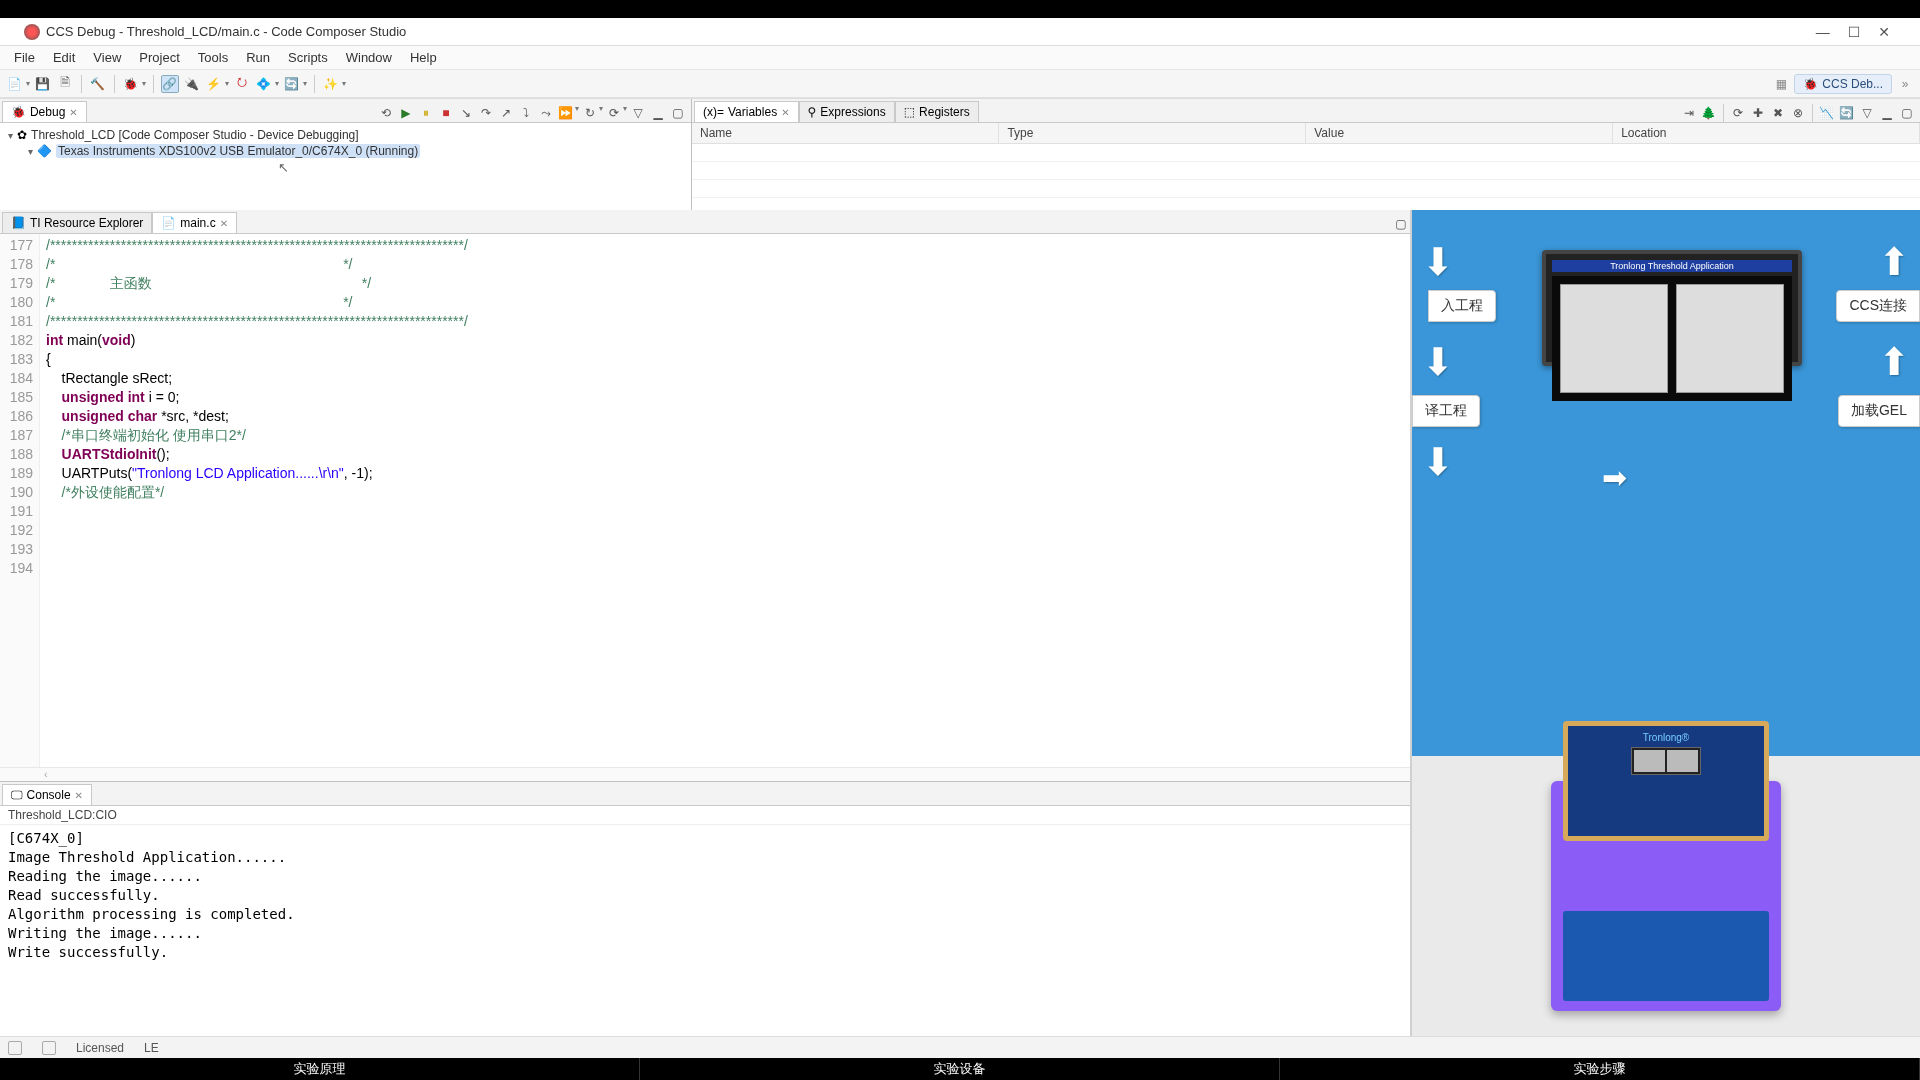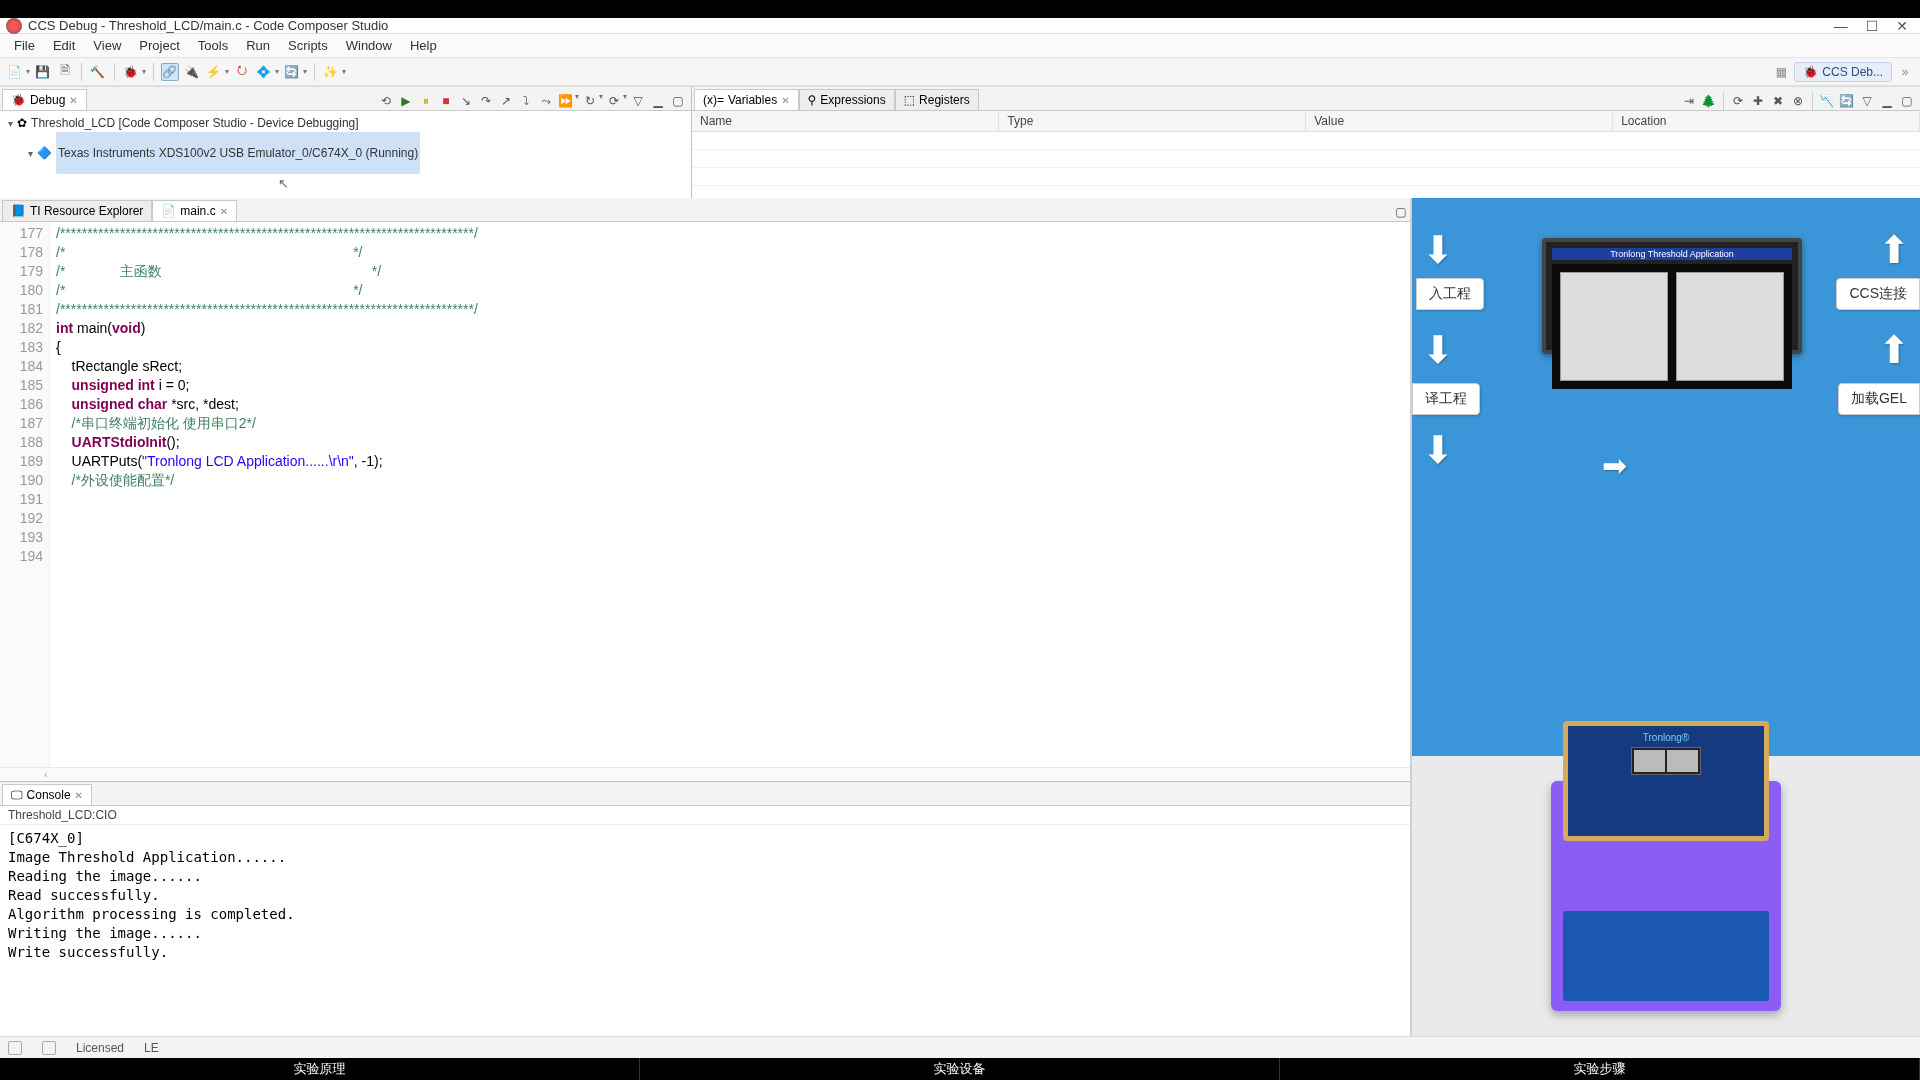--- a/index.html
+++ b/index.html
@@ -1,18 +1,18 @@
 <!DOCTYPE html>
 <html><head>
 <meta charset="utf-8">
 <style>
 * { margin: 0; padding: 0; box-sizing: border-box; font-family: "Segoe UI", Tahoma, sans-serif; }
 body { background: #fff; width: 1920px; height: 1080px; overflow: hidden; display: flex; flex-direction: column; }
 .video-black-bar { height: 18px; background: #000; }
-.titlebar { height: 16px; background: #fff; display: flex; align-items: center; padding: 0 6px; border-bottom: 1px solid #ddd; }
+.titlebar { height: 28px; background: #fff; display: flex; align-items: center; padding: 0 24px; border-bottom: 1px solid #ddd; }
 .titlebar .app-icon { width: 16px; height: 16px; margin-right: 6px; border-radius: 50%; background: radial-gradient(circle, #f55 30%, #555 100%); }
 .titlebar .title { font-size: 13px; color: #333; flex: 1; }
 .win-controls { display: flex; gap: 18px; margin-right: 6px; }
 .win-controls span { font-size: 14px; color: #555; cursor: pointer; }
 .menubar { height: 24px; display: flex; align-items: center; padding: 0 6px; gap: 2px; background: #fafafa; border-bottom: 1px solid #e5e5e5; }
 .menubar .menu-item { padding: 2px 8px; font-size: 13px; color: #333; cursor: pointer; }
 .toolbar { height: 28px; display: flex; align-items: center; padding: 0 6px; gap: 4px; background: #f6f6f6; border-bottom: 1px solid #e0e0e0; }
 .tool-ic { width: 18px; height: 18px; font-size: 12px; color: #555; display: flex; align-items: center; justify-content: center; cursor: pointer; border-radius: 2px; }
 .tool-dd { font-size: 8px; color: #777; margin-left: -2px; }
 .tool-sep { width: 1px; height: 18px; background: #ccc; margin: 0 3px; }
@@ -24,31 +24,31 @@
 .pane-tabs { height: 24px; display: flex; align-items: flex-end; background: #f3f3f3; border-bottom: 1px solid #c9c9c9; padding-left: 2px; }
 .pane-tab { padding: 3px 8px; font-size: 12px; background: #fff; border: 1px solid #c9c9c9; border-bottom: none; display: flex; align-items: center; gap: 4px; cursor: pointer; }
 .pane-tab.inactive { background: #ededed; }
 .pane-tab .x { font-size: 10px; color: #888; }
 .pane-toolbar { margin-left: auto; display: flex; gap: 2px; padding-right: 4px; }
 .pane-body { flex: 1; background: #fff; padding: 4px 8px; font-size: 12px; overflow: hidden; }
 .tree-row { display: flex; align-items: center; gap: 4px; padding: 1px 0; }
 .tree-indent { width: 16px; }
 .expander { font-size: 10px; color: #666; cursor: pointer; }
 .tree-label { color: #333; }
-.tree-label.selected { background: #cfe1f7; border-radius: 2px; padding: 14px 2px; }
+.tree-label.selected { background: #cfe1f7; border-radius: 2px; padding: 0 2px; }
 .vars-pane { flex: 1; display: flex; flex-direction: column; }
 .vars-table { flex: 1; background: #fff; overflow:hidden; }
 .vars-table table { width: 100%; border-collapse: collapse; font-size: 12px; }
 .vars-table th { text-align: left; font-weight: normal; color: #444; background: #f5f5f5; border-right: 1px solid #e0e0e0; border-bottom: 1px solid #e0e0e0; padding: 3px 8px; }
 .vars-table td { border-bottom: 1px solid #f0f0f0; height: 18px; }
 .row-editor { display: flex; flex: 1; min-height: 0; }
 .editor-col { flex: 1; display: flex; flex-direction: column; min-width:0; }
 .editor-tabs { height: 24px; display: flex; align-items: flex-end; background: #f3f3f3; border-bottom: 1px solid #c9c9c9; padding-left: 2px; }
 .editor-body { flex: 1; display: flex; font-family: Consolas, monospace; font-size: 14px; overflow: hidden; background:#fff; }
-.gutter { width: 50px; text-align: right; padding-right: 6px; color: #999; background: #fafafa; border-right: 1px solid #eee; line-height: 19px; padding-top: 2px; }
+.gutter { width: 40px; text-align: right; padding-right: 6px; color: #999; background: #fafafa; border-right: 1px solid #eee; line-height: 19px; padding-top: 2px; }
 .code { padding: 2px 6px; line-height: 19px; white-space: pre; flex:1; overflow:hidden; }
 .c-comment { color: #3f7f5f; }
 .c-key { color: #7f0055; font-weight: bold; }
 .c-str { color: #2a00ff; }
 .scroll-hint { height: 14px; border-top: 1px solid #e8e8e8; background:#fafafa; font-size:11px; color:#aaa; padding-left:44px; }
 .media-col { width: 510px; display: flex; flex-direction: column; background: #3a96d8; border-left:2px solid #d0d0d0; }
 .lcd-strip { flex: 1; position: relative; overflow:hidden; }
 .flow-box { position: absolute; background: #fff; border: 1px solid #ccc; border-radius: 3px; padding: 6px 12px; font-size: 14px; color: #333; box-shadow: 1px 1px 3px rgba(0,0,0,.2); }
 .flow-arrow { position:absolute; color:#fff; font-size:38px; text-shadow:1px 1px 2px rgba(0,0,0,.3); }
 .lcd-screen { position: absolute; left: 130px; top: 40px; width: 260px; height: 116px; background: #222; border: 4px solid #444; border-radius: 4px; padding: 6px; box-shadow: 0 2px 6px rgba(0,0,0,.4); }
@@ -301,21 +301,21 @@
 Algorithm processing is completed.
 Writing the image......
 Write successfully.</div>
     </div>
   </div>
 
   <div class="media-col">
     <div class="lcd-strip">
       <div class="flow-arrow" style="left:10px; top:30px;">⬇</div>
       <div class="flow-arrow" style="right:10px; top:30px;">⬆</div>
-      <div class="flow-box" style="left:4px; top:80px; border-radius:0 4px 4px 0;"><span>入工程</span></div>
+      <div class="flow-box" style="left:16px; top:80px; border-radius:0 4px 4px 0;"><span>入工程</span></div>
       <div class="flow-box" style="right:0; top:80px; border-radius:4px 0 0 4px;"><span>CCS连接</span></div>
       <div class="flow-arrow" style="left:10px; top:130px;">⬇</div>
       <div class="flow-arrow" style="right:10px; top:130px;">⬆</div>
       <div class="flow-box" style="left:0; top:185px; border-radius:0 4px 4px 0;"><span>译工程</span></div>
       <div class="flow-box" style="right:0; top:185px; border-radius:4px 0 0 4px;"><span>加载GEL</span></div>
       <div class="flow-arrow" style="left:10px; top:230px;">⬇</div>
       <div class="flow-arrow" style="left:190px; top:250px; font-size:30px;">➡</div>
 
       <div class="lcd-screen">
         <div class="lcd-hdr">Tronlong Threshold Application</div>

